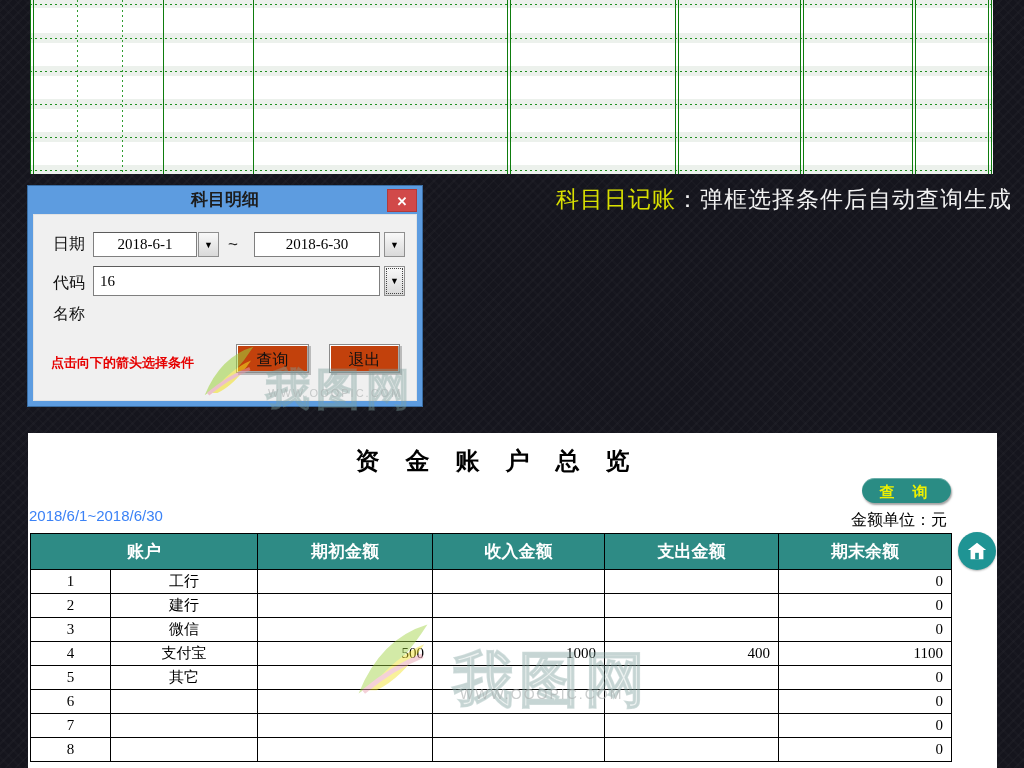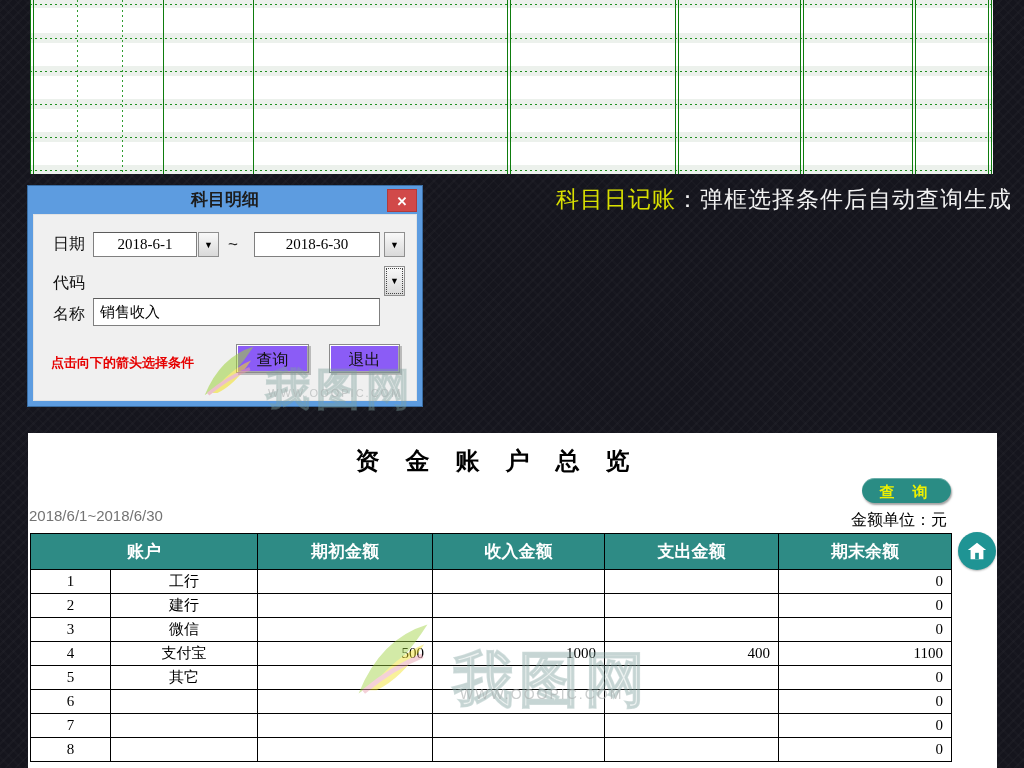--- a/index.html
+++ b/index.html
@@ -35,31 +35,31 @@
   .dlg-label{position:absolute;font-size:16px;color:#111;}
   .fld{position:absolute;background:#fff;border:1px solid #7f7f7f;border-top-color:#5c5c5c;
     font-family:"Liberation Serif", serif;font-size:15px;color:#000;padding:0 6px;width:100%;height:100%;}
   .fld.center{text-align:center;}
   .fldwrap{position:absolute;}
   .drop-btn{position:absolute;border:1px solid #8f8f8f;background:linear-gradient(#f9f9f9,#d9d9d9);
     color:#000;font-size:9px;text-align:center;cursor:pointer;padding:0;}
   .drop-btn.focused{outline:1px dotted #444;outline-offset:-3px;}
   .tilde{position:absolute;font-size:17px;color:#222;}
   .hint{position:absolute;left:17px;top:139px;font-size:13px;font-weight:bold;color:#e60000;}
-  .win-btn{position:absolute;width:73px;height:29px;background:#8b5cf6;border:1px solid #8a8a8a;
+  .win-btn{position:absolute;width:73px;height:29px;background:#c2410c;border:1px solid #8a8a8a;
     box-shadow:inset 1px 1px 0 #ffffff, inset -1px -1px 0 #a8a8a8, 2px 2px 0 rgba(120,120,120,.45);
     font-size:16px;color:#111;text-align:center;line-height:27px;cursor:pointer;font-family:"Liberation Sans",sans-serif;}
   
   .panel{position:absolute;left:28px;top:433px;width:969px;height:335px;background:#fff;}
   .pv-title{position:absolute;left:0;right:40px;top:12px;text-align:center;font-family:"Liberation Serif",serif;
     font-weight:bold;font-size:24px;letter-spacing:10px;color:#000;white-space:nowrap;padding-left:10px;}
   .pill{position:absolute;left:834px;top:45px;width:89px;height:25px;background:#2a8c84;border:none;border-radius:13px;
     color:#eef000;font-weight:bold;font-size:15px;letter-spacing:7px;text-align:center;line-height:25px;padding-left:7px;
     box-shadow:1px 2px 2px rgba(70,70,70,.5), inset 0 1px 0 rgba(255,255,255,.3);cursor:pointer;}
-  .daterange{position:absolute;left:1px;top:74px;font-size:15px;color:#737373;}
+  .daterange{position:absolute;left:1px;top:74px;font-size:15px;color:#3b82f6;}
   .unitnote{position:absolute;right:50px;top:77px;font-size:16px;color:#000;}
   table.acct{position:absolute;left:2px;top:100px;border-collapse:collapse;table-layout:fixed;width:921px;padding-left:28px;}
   table.acct th{background:#2e8b85;color:#fff;font-size:17px;font-weight:bold;border:1px solid #000;height:36px;padding:0;}
   table.acct td{border:1px solid #000;height:24px;padding:0 8px;font-family:"Liberation Serif",serif;font-size:15px;color:#000;
     overflow:hidden;white-space:nowrap;}
   td.c{text-align:center;}
   td.r{text-align:right;}
   .home-btn{position:absolute;left:930px;top:99px;width:38px;height:38px;border-radius:50%;background:#1f9494;border:none;
     cursor:pointer;padding:0;box-shadow:0 1px 2px rgba(0,0,0,.3);}
   .home-btn svg{display:block;margin:auto;}
@@ -120,26 +120,26 @@
         <input class="fld center" value="2018-6-1" style="">
       </div>
       <button class="drop-btn" style="left:164px;top:17px;width:21px;height:25px"><span>▼</span></button>
       <div class="tilde" style="left:194px;top:20px">~</div>
       <div class="fldwrap" style="left:220px;top:17px;width:126px;height:25px">
         <input class="fld center" value="2018-6-30" style="">
       </div>
       <button class="drop-btn" style="left:350px;top:17px;width:21px;height:25px"><span>▼</span></button>
 
       <div class="dlg-label" style="left:19px;top:58px">代码</div>
+      <div class="fldwrap" style="left:59px;top:51px;width:287px;height:30px">
+        <input class="fld" value="16" style="">
+      </div>
       <button class="drop-btn focused" style="left:350px;top:51px;width:21px;height:30px"><span>▼</span></button>
 
       <div class="dlg-label" style="left:19px;top:89px">名称</div>
-      <div class="fldwrap" style="left:59px;top:83px;width:287px;height:28px">
-        <input class="fld" value="销售收入" style="">
-      </div>
 
       <div class="hint">点击向下的箭头选择条件</div>
       <button class="win-btn" style="left:202px;top:129px">查询</button>
       <button class="win-btn" style="left:295px;top:129px;width:71px">退出</button>
     </div>
   </div>
 
   <div class="wm" style="left:200px;top:340px;width:230px;height:62px">
     <svg width="58" height="58" viewBox="0 0 100 100" style="position:absolute;left:0;top:2px;opacity:.55">
       <path d="M8 92 Q35 25 92 8 Q62 55 28 78 Z" fill="#9ed23e"></path>

